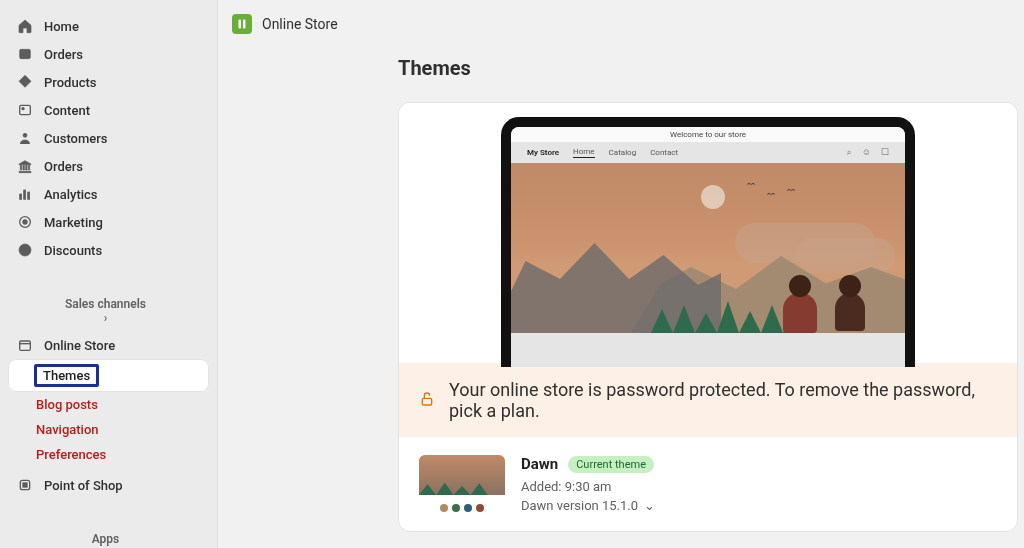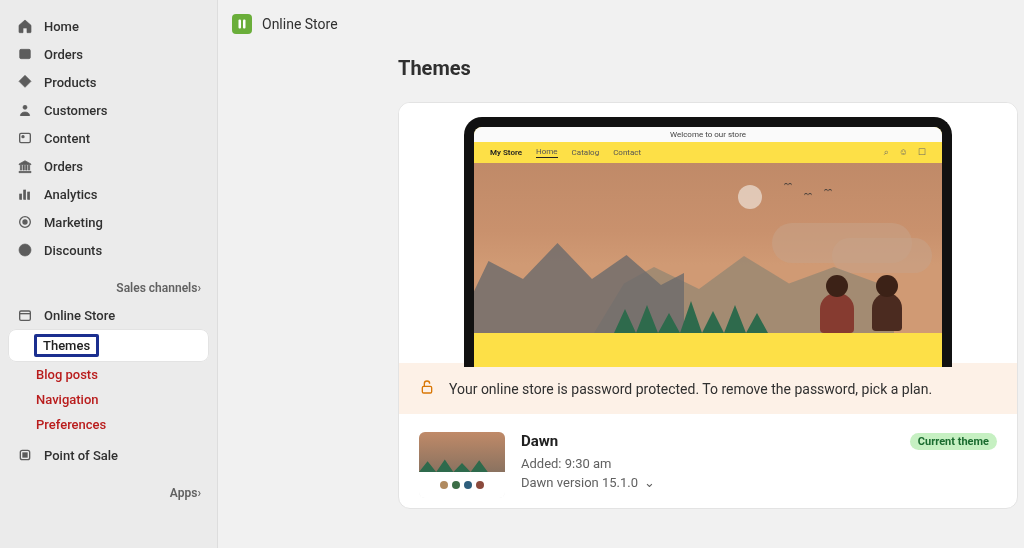--- a/index.html
+++ b/index.html
@@ -5,41 +5,41 @@
   * { box-sizing: border-box; margin: 0; padding: 0; }
   html, body { width: 1024px; height: 548px; font-family: -apple-system, BlinkMacSystemFont, "Segoe UI", Roboto, sans-serif; background: #f1f1f1; color: #303030; overflow: hidden; }
   body { display: flex; }
 
   
   .sidebar { width: 218px; height: 100%; background: #ebebeb; border-right: 1px solid #ddd; padding: 12px 8px 0 8px; font-size: 13px; overflow: hidden; }
   .nav-item { display: flex; align-items: center; gap: 10px; padding: 5px 8px; border-radius: 8px; cursor: pointer; color: #303030; font-weight: 500; }
   .nav-item .icon { width: 18px; height: 18px; display:flex; align-items:center; justify-content:center; color:#5c5c5c; }
   .nav-item svg { width: 16px; height: 16px; stroke: currentColor; }
 
-  .section-header { display:flex; align-items:center; justify-content:flex-end; padding: 7px 8px 6px 2px; font-size: 12px; font-weight: 600; color:#616161; margin-top: 10px; }
+  .section-header { display:flex; align-items:center; justify-content:space-between; padding: 7px 8px 6px 2px; font-size: 12px; font-weight: 600; color:#616161; margin-top: 26px; flex-direction: column; }
   .section-header .chev { color:#6b6b6b; }
 
   .sub-item { display:flex; align-items:center; padding: 5px 8px 5px 28px; border-radius: 8px; cursor: pointer; font-size: 13px; color:#b91c1c; font-weight: 500; }
   .sub-item.active { background: #fff; color:#202020; box-shadow: 0 0 0 1px #e3e3e3 inset; }
   .highlight-box { border: 3px solid #1b2f8f; border-radius: 2px; padding: 1px 6px; margin-left: -2px; display: inline-block; }
 
   
   .main { flex: 1; height: 100%; overflow: hidden; padding: 14px 0 0 14px; }
   .breadcrumb { display:flex; align-items:center; gap: 10px; font-size: 14px; color:#303030; }
   .breadcrumb .app-icon { width: 20px; height: 20px; background:#6aae3a; border-radius:4px; display:flex; align-items:center; justify-content:center; }
   .breadcrumb .app-icon svg { width:12px; height:12px; }
 
   .content { padding: 22px 0 0 166px; }
   .page-title { font-size: 20px; font-weight: 700; color:#303030; margin-bottom: 22px; }
 
   .theme-card { background:#fff; border-radius: 12px; border:1px solid #e3e3e3; overflow:hidden; width: 620px; }
 
   
   .preview { height: 260px; background:#fff; position: relative; padding-top: 14px; }
-  .device-frame { margin: 0 auto; width: 488px; height: 250px; border: 10px solid #111; border-bottom: none; border-radius: 18px 18px 0 0; background:#fde047; overflow:hidden; position: relative; }
+  .device-frame { margin: 0 auto; width: 414px; height: 250px; border: 10px solid #111; border-bottom: none; border-radius: 18px 18px 0 0; background:#e5e5e5; overflow:hidden; position: relative; }
   .device-topbar { font-size: 8px; text-align:center; padding: 3px 0; color:#444; background:#fafafa; }
   .device-nav { display:flex; align-items:center; justify-content:space-between; padding: 5px 16px; font-size: 8px; color:#555; }
   .device-nav .links { display:flex; gap:14px; align-items:center; }
   .device-nav .links span:first-child { font-weight:600; color:#222;text-align:center; }
   .device-nav .links .underline { border-bottom:1px solid #222; padding-bottom:1px; }
   .device-nav .right-icons { display:flex; gap:10px; color:#666; font-size:9px; }
   .device-hero { height: 170px; background: linear-gradient(#c08a68,#c9916d 40%,#d09a74 60%); position:relative; overflow:hidden; }
   .hero-moon { position:absolute; top:22px; right:180px; width:24px; height:24px; background:#e8d7c9; border-radius:50%; opacity:.8; }
   .hero-mountain1 { position:absolute; bottom:0; left:-20px; width:230px; height:120px; background:#6b6a6c; clip-path: polygon(0 100%,15% 40%,30% 55%,45% 25%,60% 55%,75% 35%,90% 60%,100% 50%,100% 100%); opacity:.8; }
   .hero-mountain2 { position:absolute; bottom:0; left:120px; width:300px; height:110px; background:#8a8272; clip-path: polygon(0 100%,10% 55%,20% 40%,35% 60%,50% 30%,65% 55%,80% 40%,100% 60%,100% 100%); opacity:.65; }
@@ -48,34 +48,34 @@
   .hero-trees { position:absolute; bottom:0; left:140px; width:220px; height:40px; background:#2e6a4c; clip-path: polygon(0 100%,5% 40%,10% 100%,15% 30%,20% 100%,25% 50%,30% 100%,35% 20%,40% 100%,45% 45%,50% 100%,55% 30%,60% 100%,65% 50%,70% 100%,100% 100%); }
   .hero-people { position:absolute; bottom:0; right:40px; display:flex; gap:18px; }
   .person { width:34px; height:40px; background:#863b30; border-radius:16px 16px 4px 4px; position:relative; }
   .person.b { background:#4b2b20; width:30px; height:38px; }
   .person::before { content:""; position:absolute; top:-18px; left:50%; transform:translateX(-50%); width:22px; height:22px; background:#3c2217; border-radius:50%; }
   .hero-bird { position:absolute; width:8px; height:4px; color:#333; }
   .hero-bird::before, .hero-bird::after { content:""; position:absolute; top:0; width:4px; height:4px; border-top:1px solid #333; border-radius:50% 50% 0 0; }
   .hero-bird::after { left:4px; }
 
   
-  .banner { background:#fdf1e7; padding: 16px 20px; display:flex; align-items:center; gap:14px; font-size:14px; color:#303030; }
+  .banner { background:#fdf1e7; padding: 16px 20px; display:flex; align-items:center; gap:14px; font-size:18px; color:#303030; }
   .banner .lock { color:#d97706; }
 
   
   .theme-footer { display:flex; gap:16px; padding: 18px 20px 10px 20px; align-items:flex-start; }
   .thumb { width:86px; height:66px; border-radius:6px; overflow:hidden; background:#eee; position:relative; }
   .thumb-top { height:40px; background:linear-gradient(#c08a68,#8a7260); position:relative; }
   .thumb-top::after { content:""; position:absolute; bottom:0; left:0; right:0; height:18px; background:#2e6a4c; clip-path:polygon(0 100%,10% 40%,20% 100%,30% 30%,40% 100%,50% 50%,60% 100%,70% 35%,80% 100%,100% 100%); }
   .thumb-bottom { height:26px; background:#fff; display:flex; align-items:center; justify-content:center; gap:4px; }
   .thumb-dot { width:8px; height:8px; border-radius:50%; }
   .info { flex:1; font-size:13px; color:#616161; }
-  .info .name-row { display:flex; align-items:center; gap:10px; margin-bottom:6px;justify-content:space-between; }
+  .info .name-row { display:flex; align-items:center; gap:10px; margin-bottom:6px; }
   .info .theme-name { font-size:15px; font-weight:700; color:#202020; }
-  .badge { background:#c6f0c2; color:#1a6b2f; font-size:11px; font-weight:700; padding:2px 8px; border-radius:10px; }
+  .badge { background:#c6f0c2; color:#1a6b2f; font-size:11px; font-weight:400; padding:2px 8px; border-radius:10px; }
   .info .line { margin-bottom:4px; }
   .version-row { display:flex; align-items:center; gap:6px; }
   .chev-down { display:inline-block; }
 </style>
 </head>
 <body>
 
 <nav class="sidebar">
   <div class="nav-item">
     <span class="icon">
@@ -96,35 +96,35 @@
   <div class="nav-item">
     <span class="icon">
         <svg viewBox="0 0 24 24" fill="#5c5c5c">
           <path d="M12 2l9 9-9 9-9-9z"></path>
         </svg>
       </span>
     <span>Products</span>
   </div>
   <div class="nav-item">
     <span class="icon">
+        <svg viewBox="0 0 24 24" fill="none" stroke="#5c5c5c" stroke-width="2">
+          <rect x="4" y="5" width="16" height="14" rx="2"></rect>
+          <circle cx="9" cy="10" r="1.5" fill="#5c5c5c"></circle>
+        </svg>
+      </span>
+    <span>Content</span>
+  </div>
+  <div class="nav-item">
+    <span class="icon">
         <svg viewBox="0 0 24 24" fill="#5c5c5c">
           <circle cx="12" cy="8" r="3"></circle>
           <path d="M5 21c0-4 3-6 7-6s7 2 7 6"></path>
         </svg>
       </span>
     <span>Customers</span>
-  </div>
-  <div class="nav-item">
-    <span class="icon">
-        <svg viewBox="0 0 24 24" fill="none" stroke="#5c5c5c" stroke-width="2">
-          <rect x="4" y="5" width="16" height="14" rx="2"></rect>
-          <circle cx="9" cy="10" r="1.5" fill="#5c5c5c"></circle>
-        </svg>
-      </span>
-    <span>Content</span>
   </div>
   <div class="nav-item">
     <span class="icon">
         <svg viewBox="0 0 24 24" fill="#5c5c5c">
           <path d="M3 9l9-5 9 5v1H3zM5 11h2v7H5zm4 0h2v7H9zm4 0h2v7h-2zm4 0h2v7h-2zM3 20h18v2H3z"></path>
         </svg>
       </span>
     <span>Orders</span>
   </div>
   <div class="nav-item">
@@ -182,21 +182,21 @@
       <span>Preferences</span>
     </div>
 
   <div class="nav-item" style="margin-top:4px">
     <span class="icon">
         <svg viewBox="0 0 24 24" fill="none" stroke="#5c5c5c" stroke-width="2">
           <rect x="5" y="5" width="14" height="14" rx="3"></rect>
           <rect x="9" y="9" width="6" height="6" fill="#5c5c5c"></rect>
         </svg>
       </span>
-    <span>Point of Sale</span>
+    <span>Point of Shop</span>
   </div>
 
   <div class="section-header">
     <span>Apps</span>
     <span class="chev">›</span>
   </div>
 </nav>
 
 <div class="main">
 

